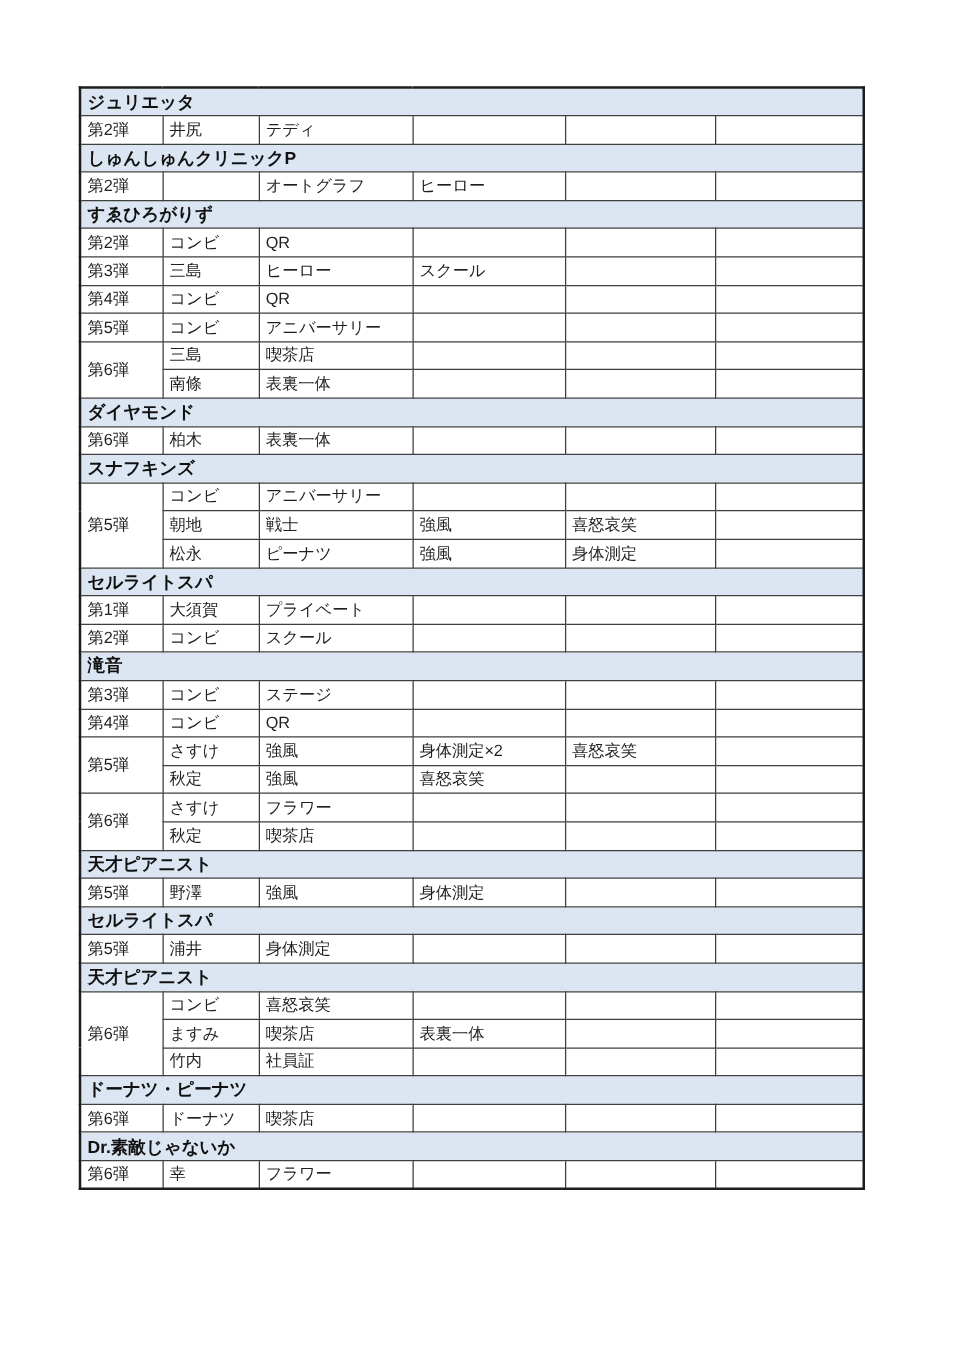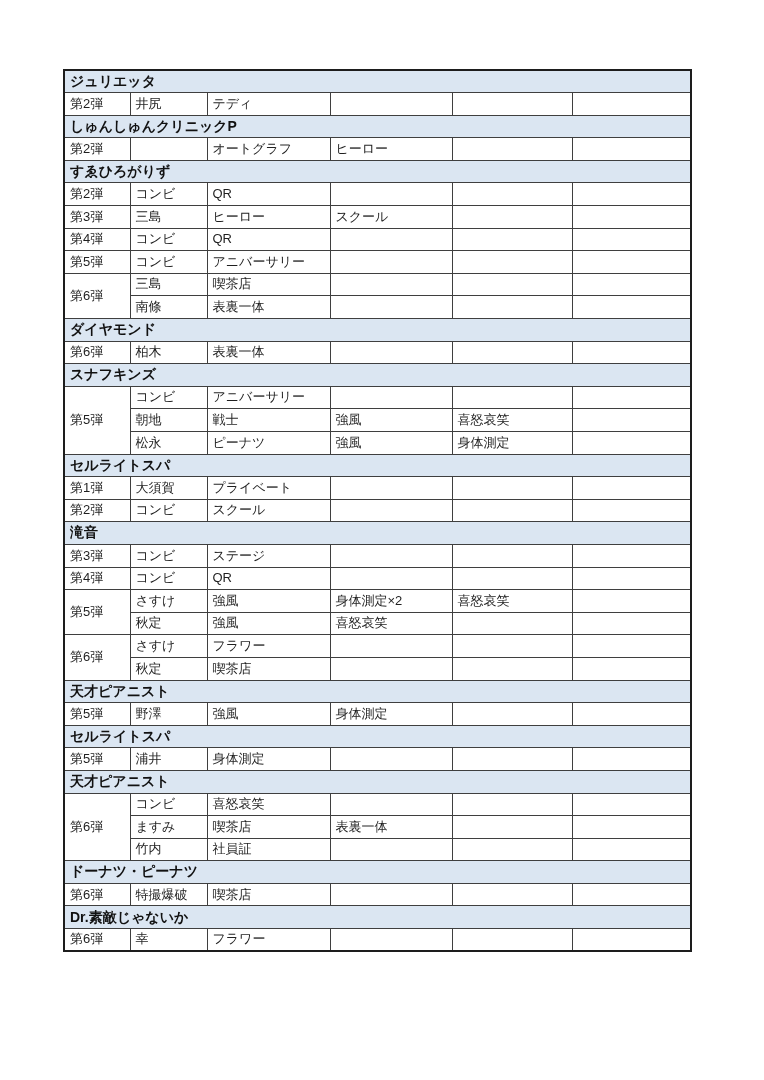--- a/index.html
+++ b/index.html
@@ -279,21 +279,21 @@
           <td>社員証</td>
           <td></td>
           <td></td>
           <td></td>
         </tr>
         <tr class="section-row">
           <td colspan="6">ドーナツ・ピーナツ</td>
         </tr>
         <tr>
           <td>第6弾</td>
-          <td>特撮爆破</td>
+          <td>ドーナツ</td>
           <td>喫茶店</td>
           <td></td>
           <td></td>
           <td></td>
         </tr>
         <tr class="section-row">
           <td colspan="6">Dr.素敵じゃないか</td>
         </tr>
         <tr>
           <td>第6弾</td>

